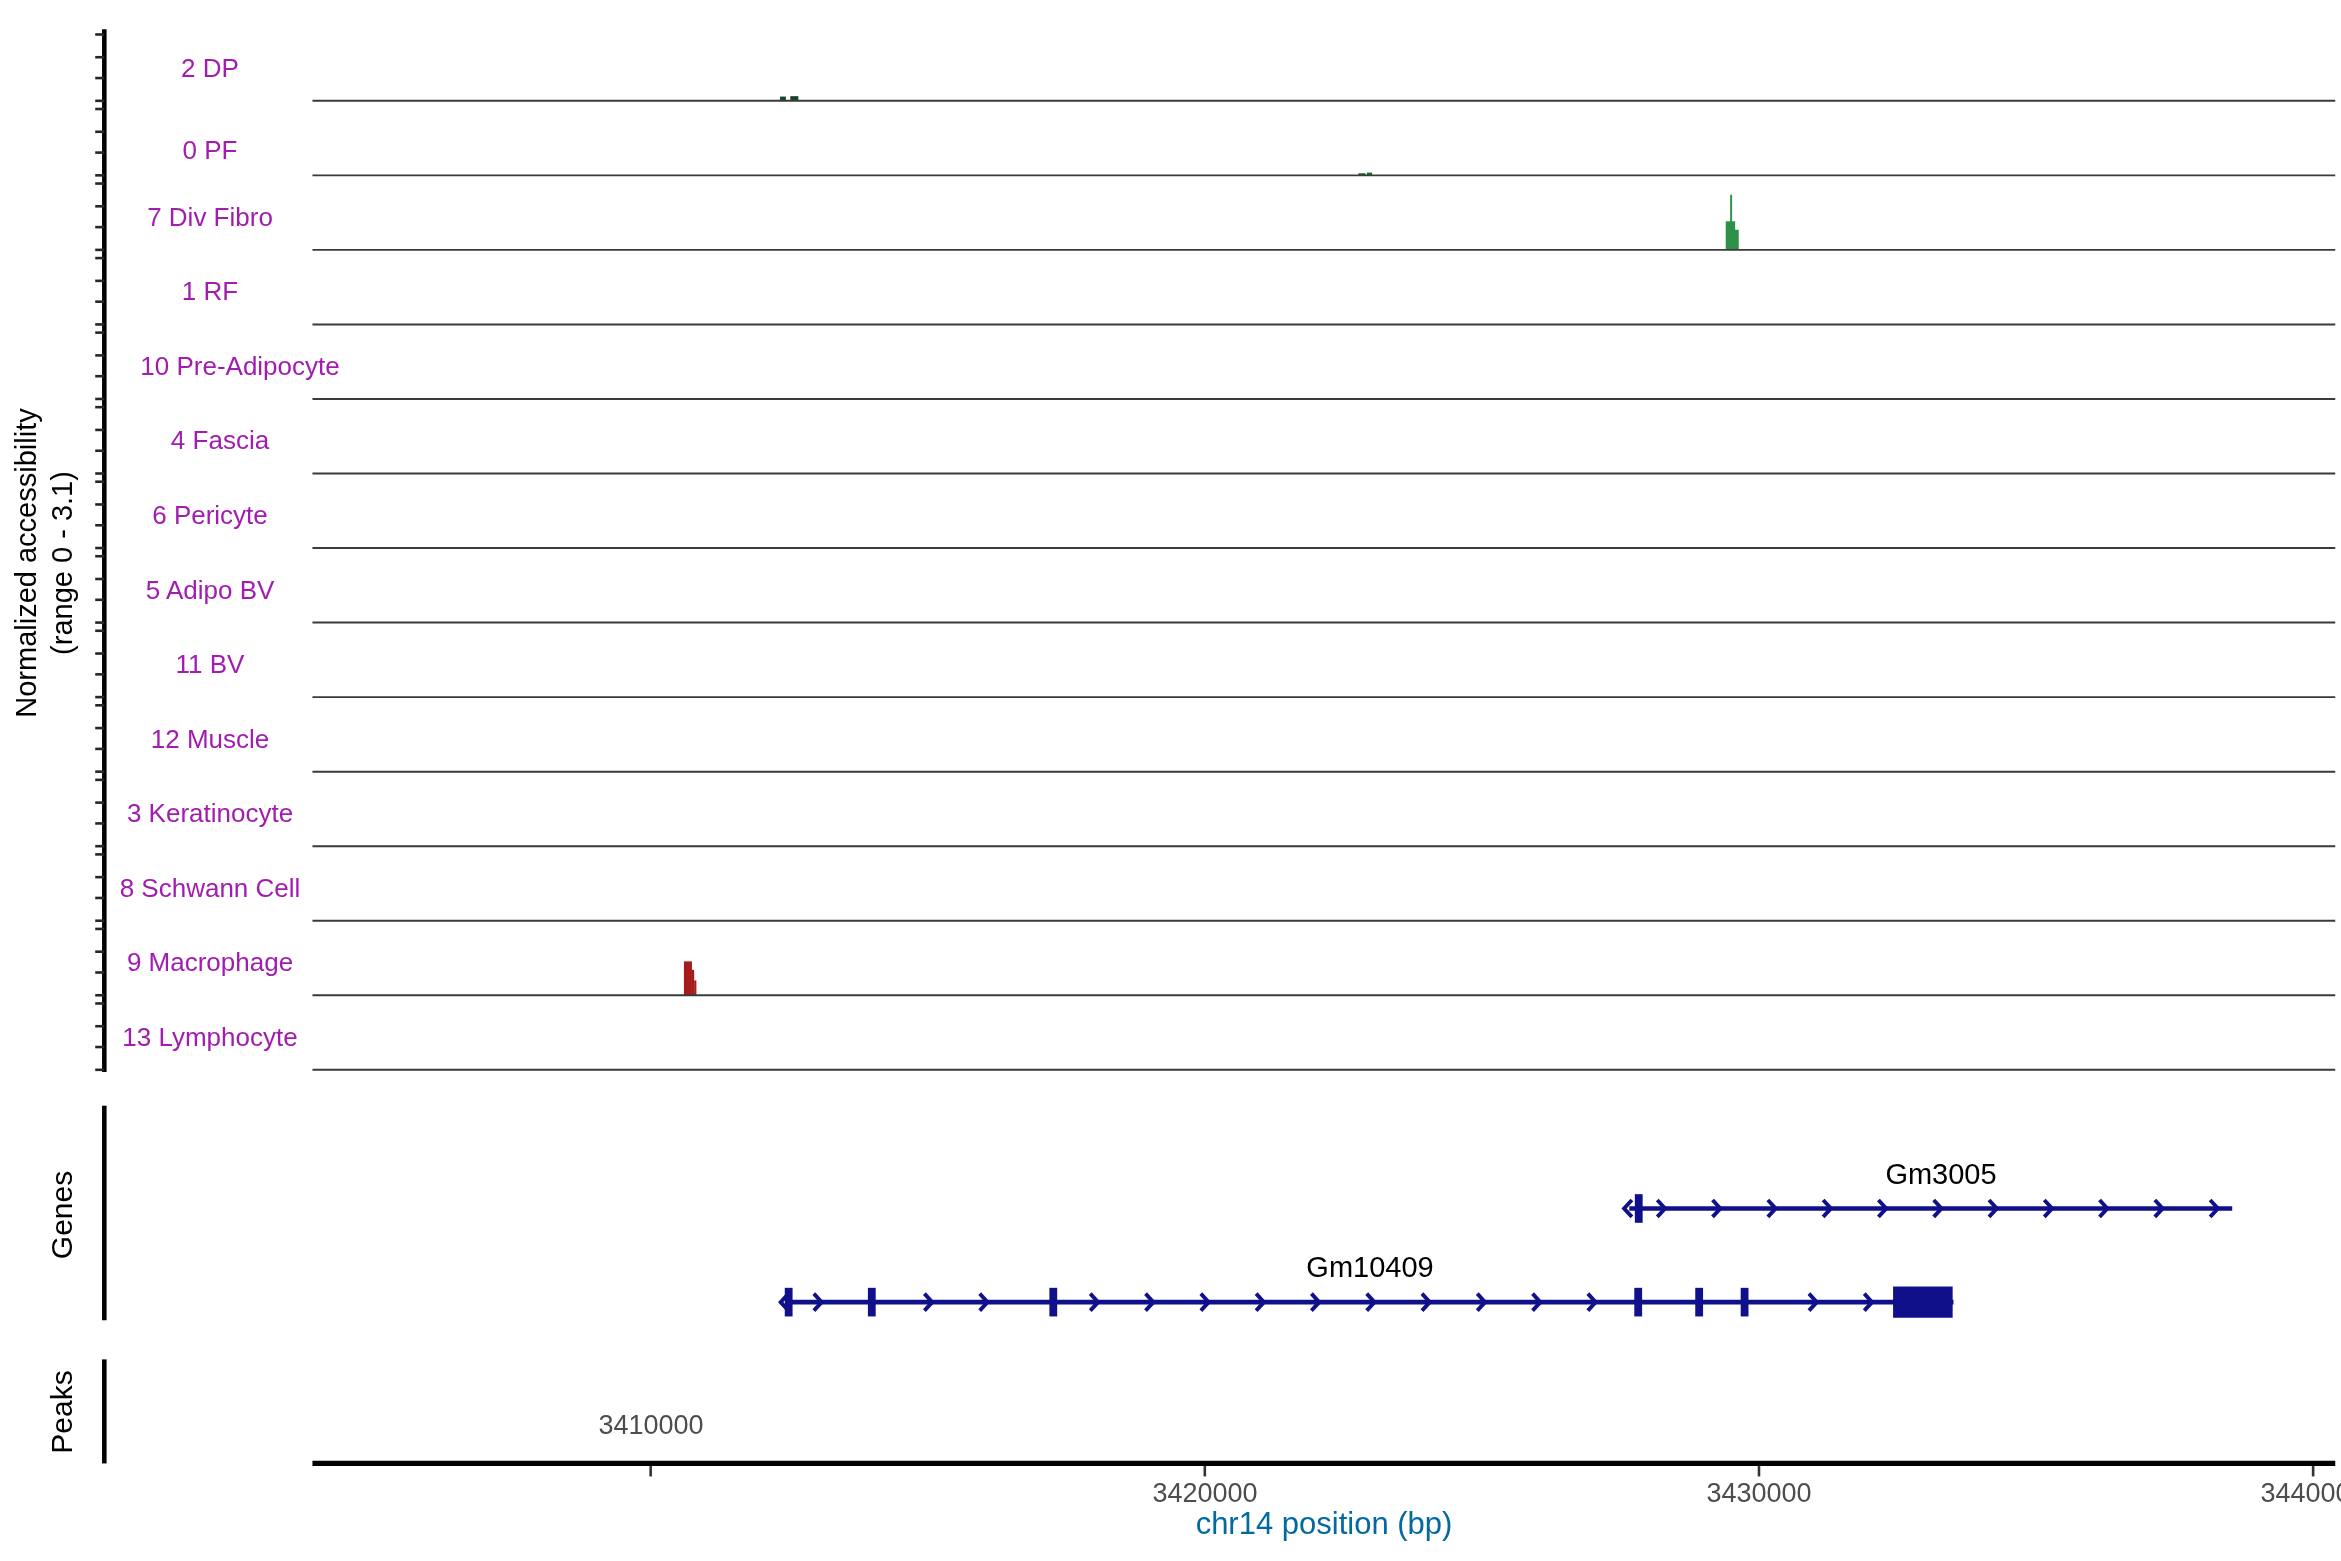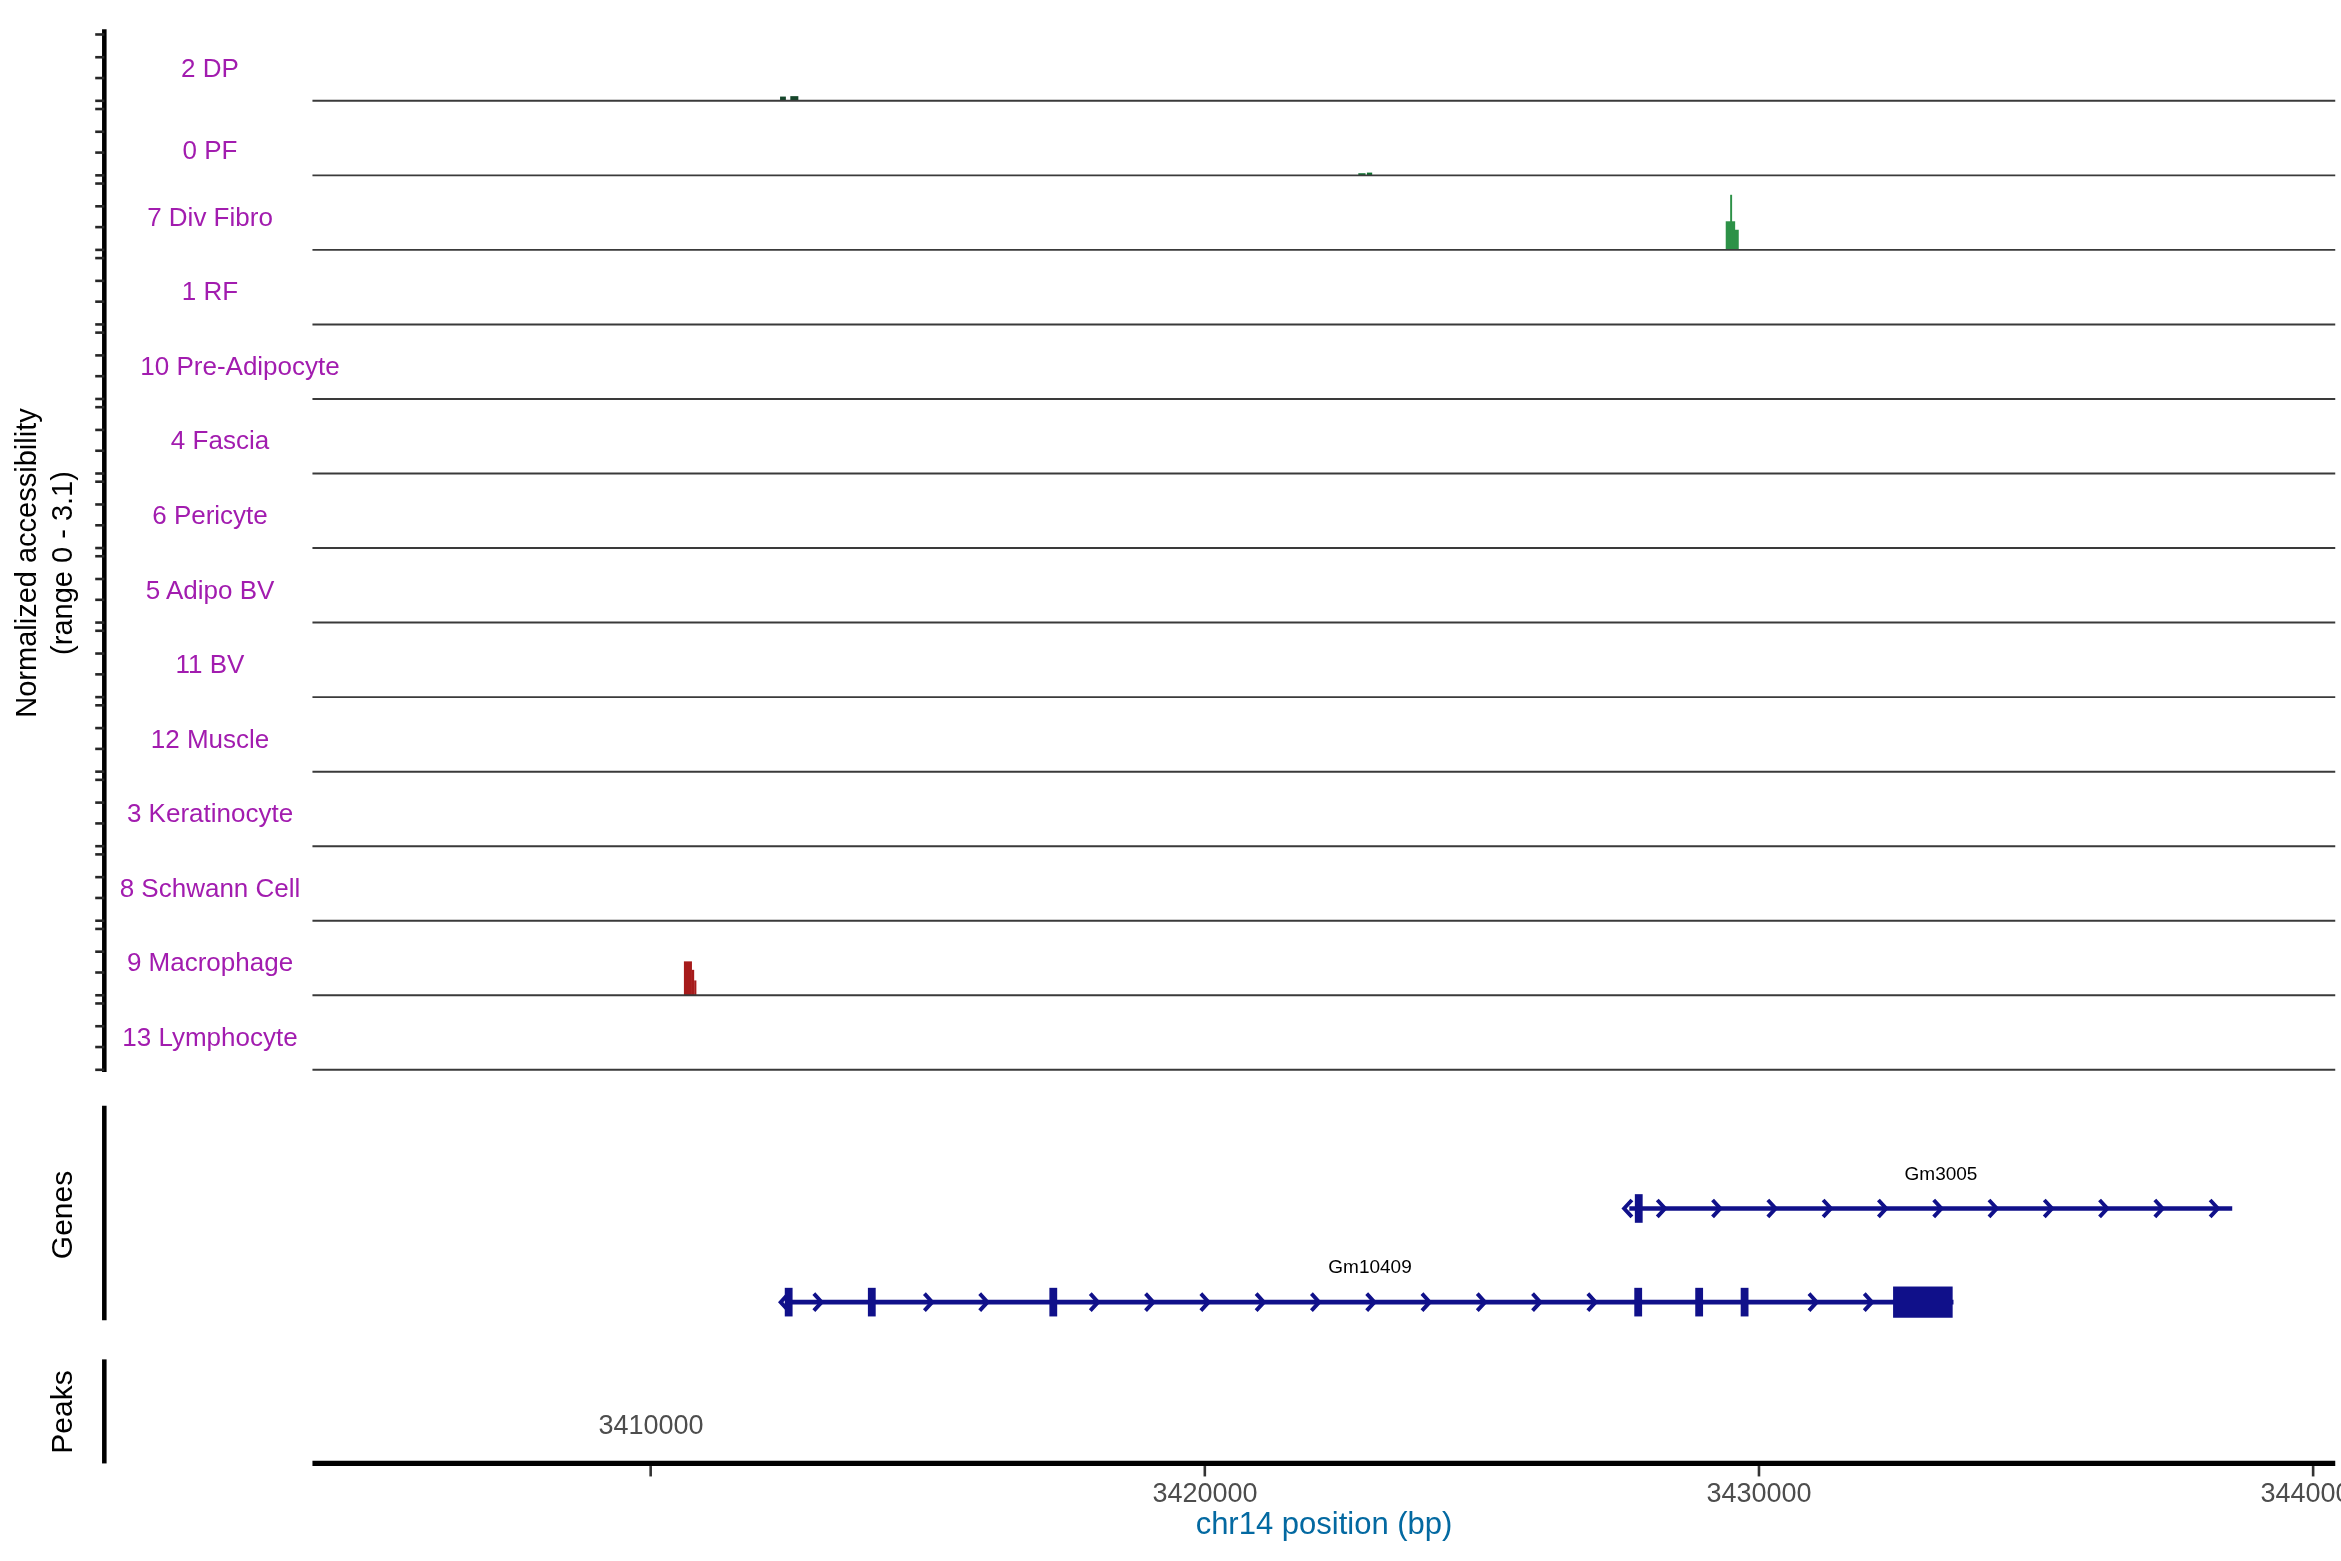--- a/index.html
+++ b/index.html
@@ -14,21 +14,21 @@
   .lbl{
     position:absolute;
     transform:translate(-50%,-50%);
     white-space:nowrap;
     color:#1a1a1a;
     line-height:1.25;
   }
   .lbl.rot{transform:translate(-50%,-50%) rotate(-90deg);text-align:center;}
   .track-label{font-size:26px;color:#a21caf;}
   .tick-label{font-size:27px;color:#4d4d4d;}
-  .gene-label{font-size:19px;color:#000000;}
+  .gene-label{font-size:29px;color:#000000;}
   .section-label{font-size:30px;color:#000000;}
   .y-axis-title{font-size:29px;color:#000000;}
   .x-axis-title{font-size:31px;color:#0369a1;}
 </style>
 </head>
 <body>
 
 <div id="figure">
   <svg id="plot-svg" width="2342" height="1561" viewBox="0 0 3600 2400">
       <line x1="160" y1="45" x2="160" y2="1648" stroke="#000000" stroke-width="7"></line>

